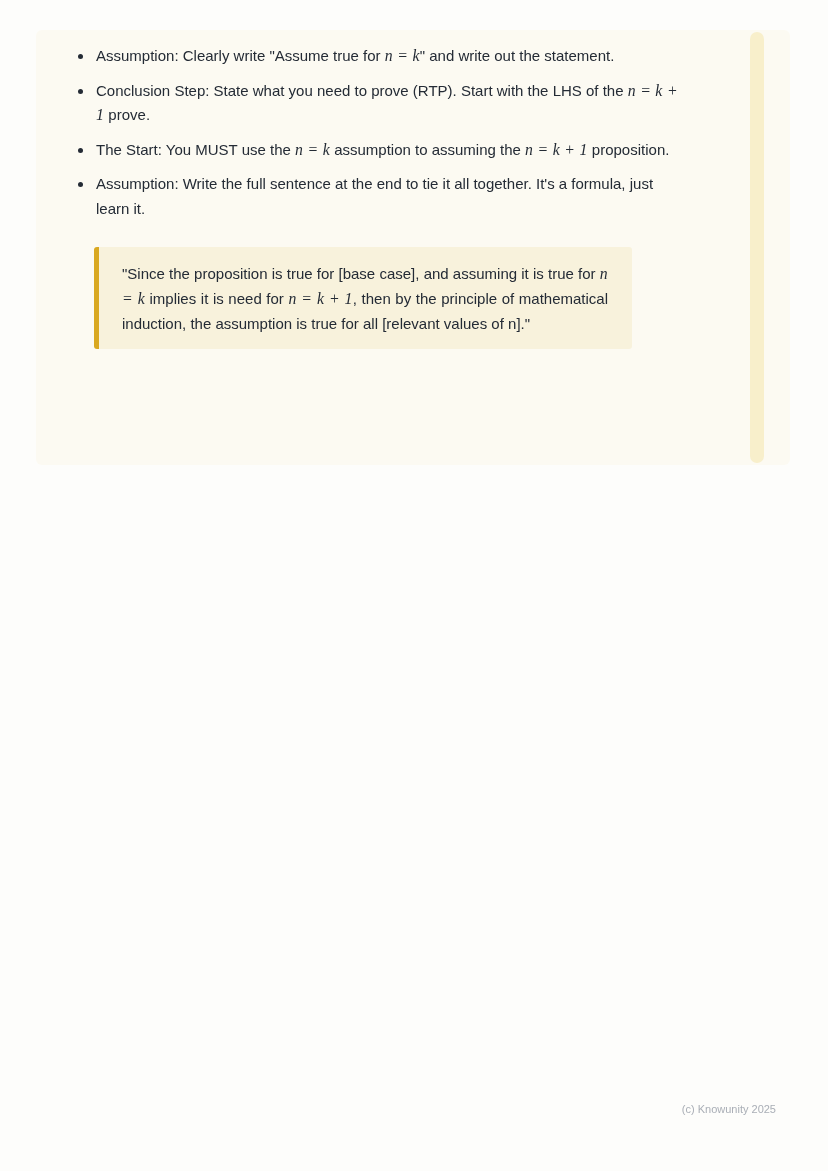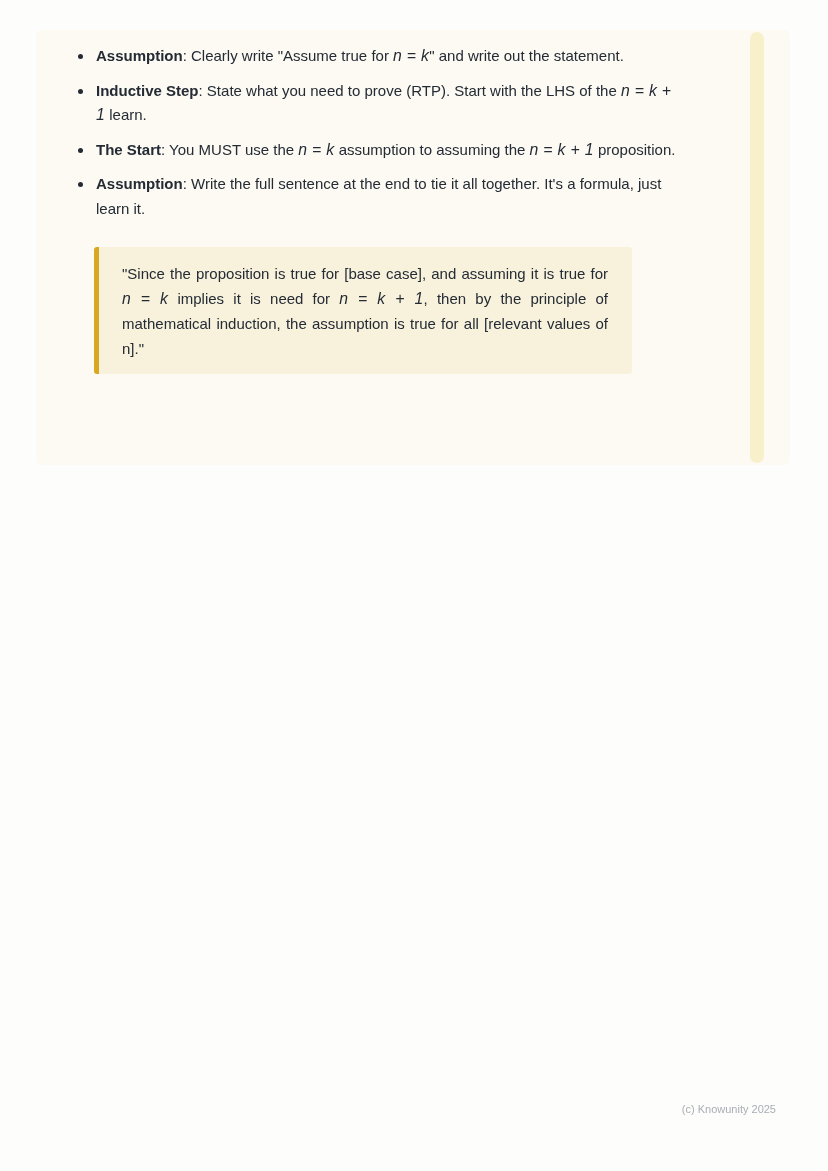--- a/index.html
+++ b/index.html
@@ -40,23 +40,23 @@
     margin: 0;
     padding-left: 58px;
     width: 648px;
   }
   ul.bullets li {
     font-size: 15px;
     line-height: 24.5px;
     margin-bottom: 10px;
     padding-left: 2px;
   }
-  .b { font-weight: 700; }
+  .b { font-weight: 400; }
   .math {
-    font-family: Liberation Sans, sans-serif;
+    font-family: Liberation Serif, serif;
     font-style: italic;
     font-size: 1.05em;
     letter-spacing: 0.02em;
   }
   .quote {
     margin-top: 26px;
     margin-left: 58px;
     width: 538px;
     background: var(--quote-bg);
     border-left: 5px solid var(--quote-border);
@@ -77,21 +77,21 @@
   }
 </style>
 </head>
 <body>
 
 <div class="card">
 
   <ul class="bullets">
     <li><span class="b">Assumption</span><span>: Clearly write "Assume true for </span><span class="math">n = k</span><span>" and write out the statement.</span></li>
 
-    <li><span class="b">Inductive Step</span><span>: State what you need to prove (RTP). Start with the LHS of the </span><span class="math">n = k + 1</span><span> learn.</span></li>
+    <li><span class="b">Conclusion Step</span><span>: State what you need to prove (RTP). Start with the LHS of the </span><span class="math">n = k + 1</span><span> prove.</span></li>
 
     <li><span class="b">The Start</span><span>: You MUST use the </span><span class="math">n = k</span><span> assumption to assuming the </span><span class="math">n = k + 1</span><span> proposition.</span></li>
 
     <li><span class="b">Assumption</span><span>: Write the full sentence at the end to tie it all together. It's a formula, just learn it.</span></li>
   </ul>
 
   <div class="quote">
     <p><span>"Since the proposition is true for [base case], and assuming it is true for </span><span class="math">n = k</span><span> implies it is need for </span><span class="math">n = k + 1</span><span>, then by the principle of mathematical induction, the assumption is true for all [relevant values of n]."</span></p>
   </div>
 

